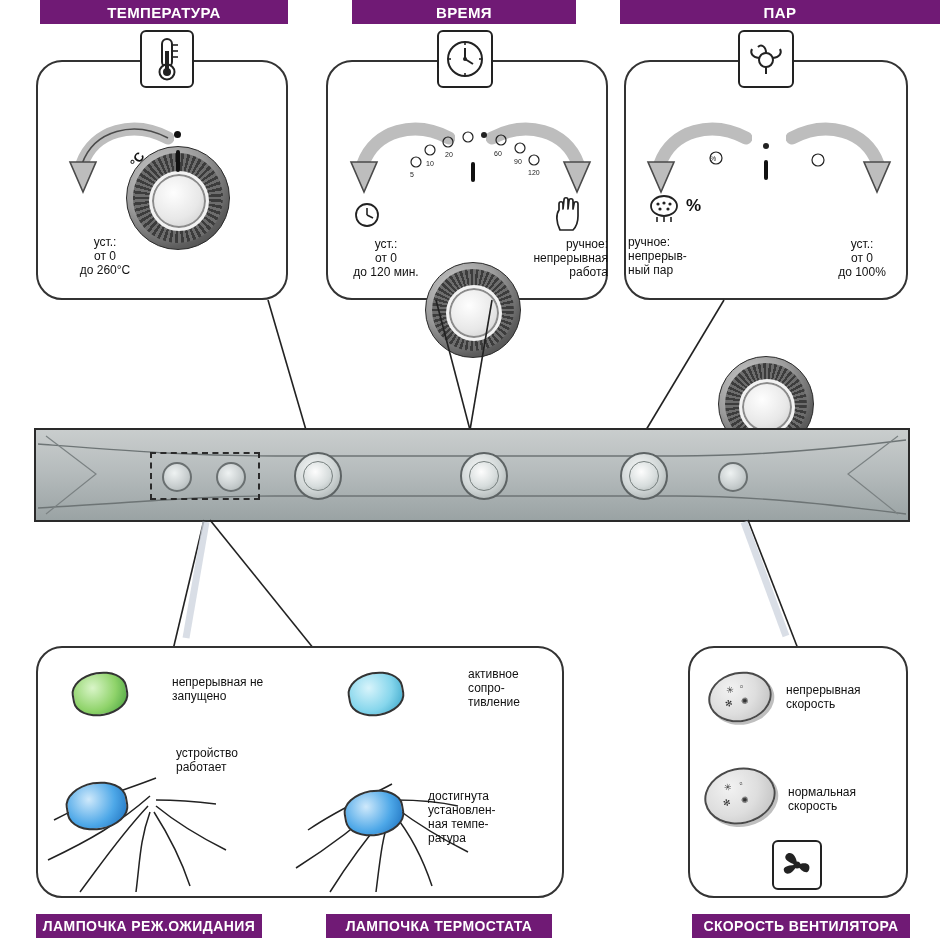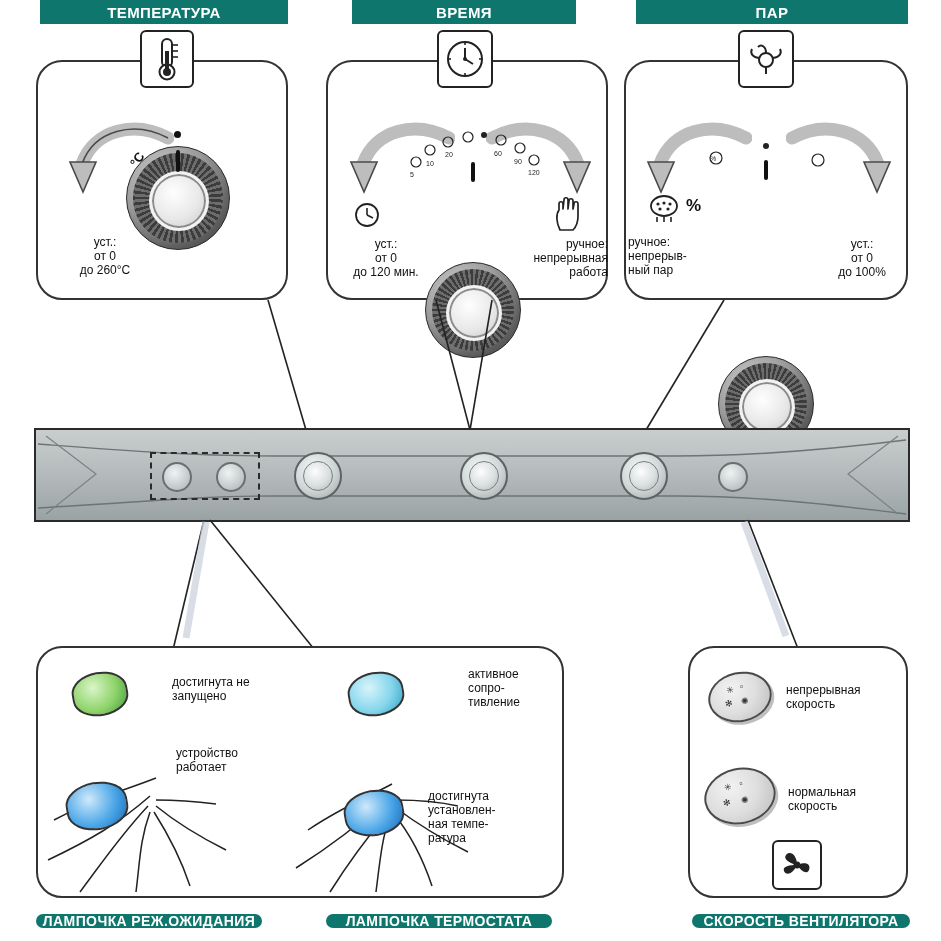--- a/index.html
+++ b/index.html
@@ -4,26 +4,26 @@
 <style>
   html,body{margin:0;padding:0;}
   body{
     width:941px;height:941px;background:#ffffff;
     font-family:"Liberation Sans", sans-serif;
     position:relative;overflow:hidden;color:#111;
   }
   .abs{position:absolute;}
   
   .hdr{
-    background:#0f766e;color:#fff;text-align:center;
+    background:#701a75;color:#fff;text-align:center;
     font-weight:bold;letter-spacing:.4px;
     display:flex;align-items:center;justify-content:center;
   }
   .hdr.top{height:24px;font-size:15px;}
-  .hdr.bot{height:14px;font-size:14px;border-radius:10px;}
+  .hdr.bot{height:24px;font-size:14px;}
   
   .panel{
     border:2px solid #333;border-radius:26px;background:#fff;
     box-sizing:border-box;
   }
   
   .iconbox{
     border:2px solid #222;border-radius:6px;background:#fff;
     box-sizing:border-box;display:flex;align-items:center;justify-content:center;
   }
@@ -89,21 +89,21 @@
 </style>
 </head>
 <body>
 
 <div class="abs hdr top" style="left:40px;top:0;width:248px;">
   <span>ТЕМПЕРАТУРА</span>
 </div>
 <div class="abs hdr top" style="left:352px;top:0;width:224px;">
   <span>ВРЕМЯ</span>
 </div>
-<div class="abs hdr top" style="left:636px;top:0;width:272px;">
+<div class="abs hdr top" style="left:620px;top:0;width:320px;">
   <span>ПАР</span>
 </div>
 
 <div class="abs panel" style="left:36px;top:60px;width:252px;height:240px;"></div>
 
 <div class="abs iconbox" style="left:140px;top:30px;width:54px;height:58px;">
   <svg width="40" height="48" viewBox="0 0 40 48">
     <rect x="15" y="4" width="10" height="28" rx="5" fill="#fff" stroke="#222" stroke-width="2"></rect>
     <circle cx="20" cy="37" r="7.5" fill="#fff" stroke="#222" stroke-width="2"></circle>
     <rect x="18" y="16" width="4" height="20" fill="#222"></rect>
@@ -319,21 +319,21 @@
     <path d="M256 168 C294 144, 322 122, 348 98"></path>
     <path d="M290 192 C310 160, 330 134, 350 110"></path>
     <path d="M336 192 C340 160, 342 138, 350 116"></path>
     <path d="M392 186 C382 156, 370 134, 354 114"></path>
     <path d="M428 152 C404 140, 380 126, 356 108"></path>
     <path d="M418 106 C400 102, 380 100, 356 100"></path>
   </g>
 </svg>
 
 <div class="abs lamp lamp-green" style="left:72px;top:672px;width:56px;height:44px;"></div>
-<div class="abs txt" style="left:172px;top:676px;white-space:pre-line;width:150px;">достигнута не
+<div class="abs txt" style="left:172px;top:676px;white-space:pre-line;width:150px;">непрерывная не
 запущено</div>
 
 <div class="abs lamp lamp-cyan" style="left:348px;top:672px;width:56px;height:44px;"></div>
 <div class="abs txt" style="left:468px;top:668px;white-space:pre-line;width:120px;">активное
 сопро-
 тивление</div>
 
 <div class="abs lamp lamp-blue" style="left:66px;top:782px;width:62px;height:48px;"></div>
 <div class="abs txt" style="left:176px;top:747px;white-space:pre-line;width:150px;">устройство
 работает</div>

